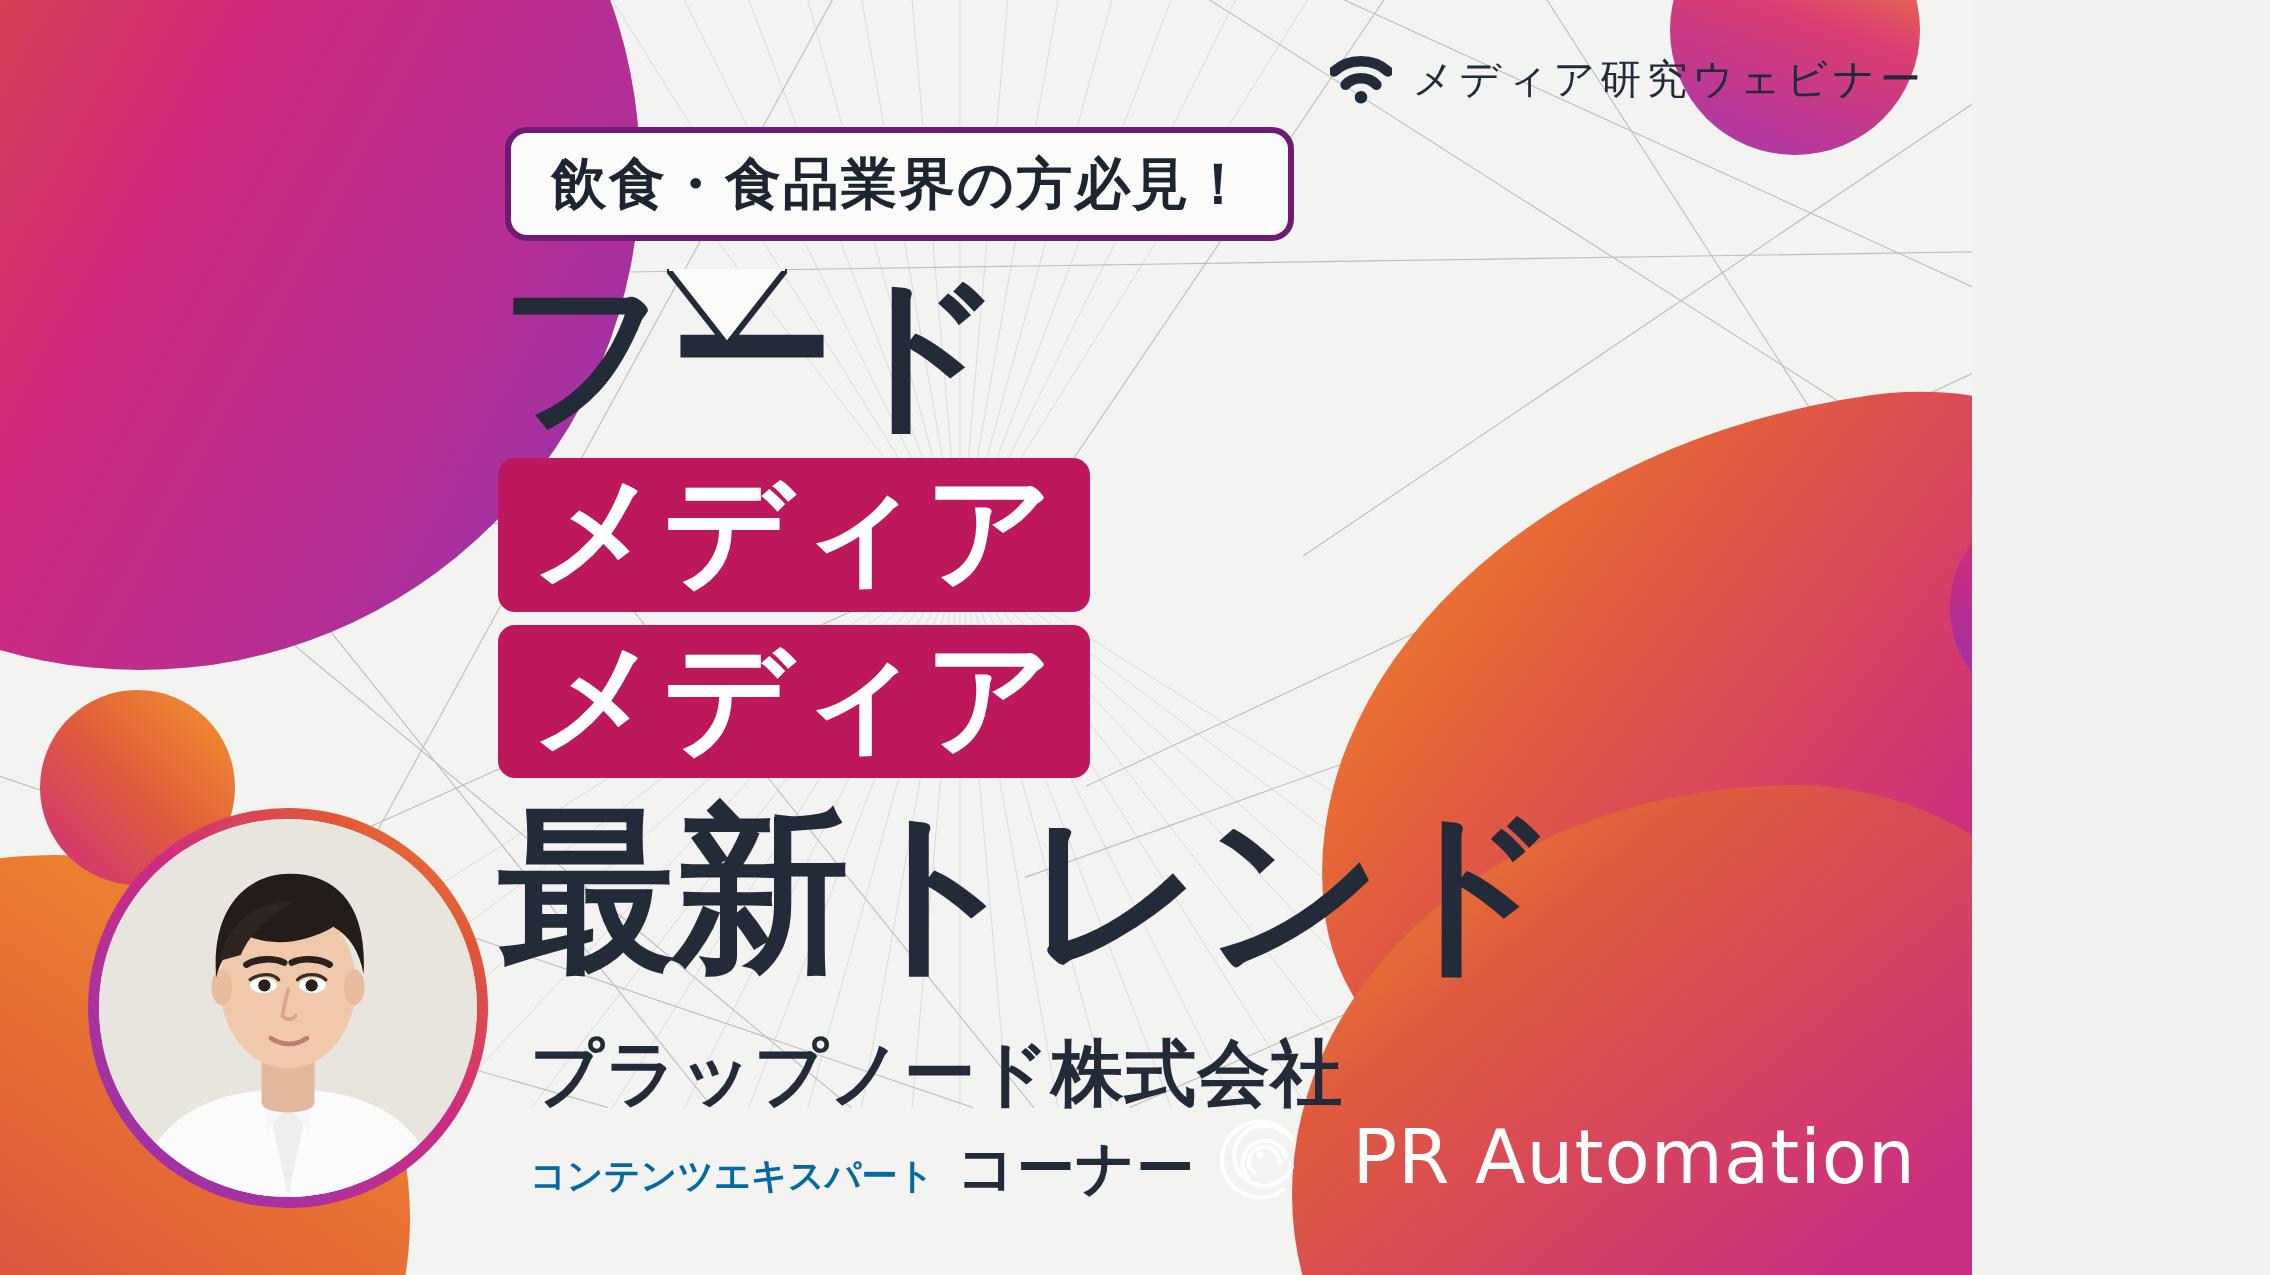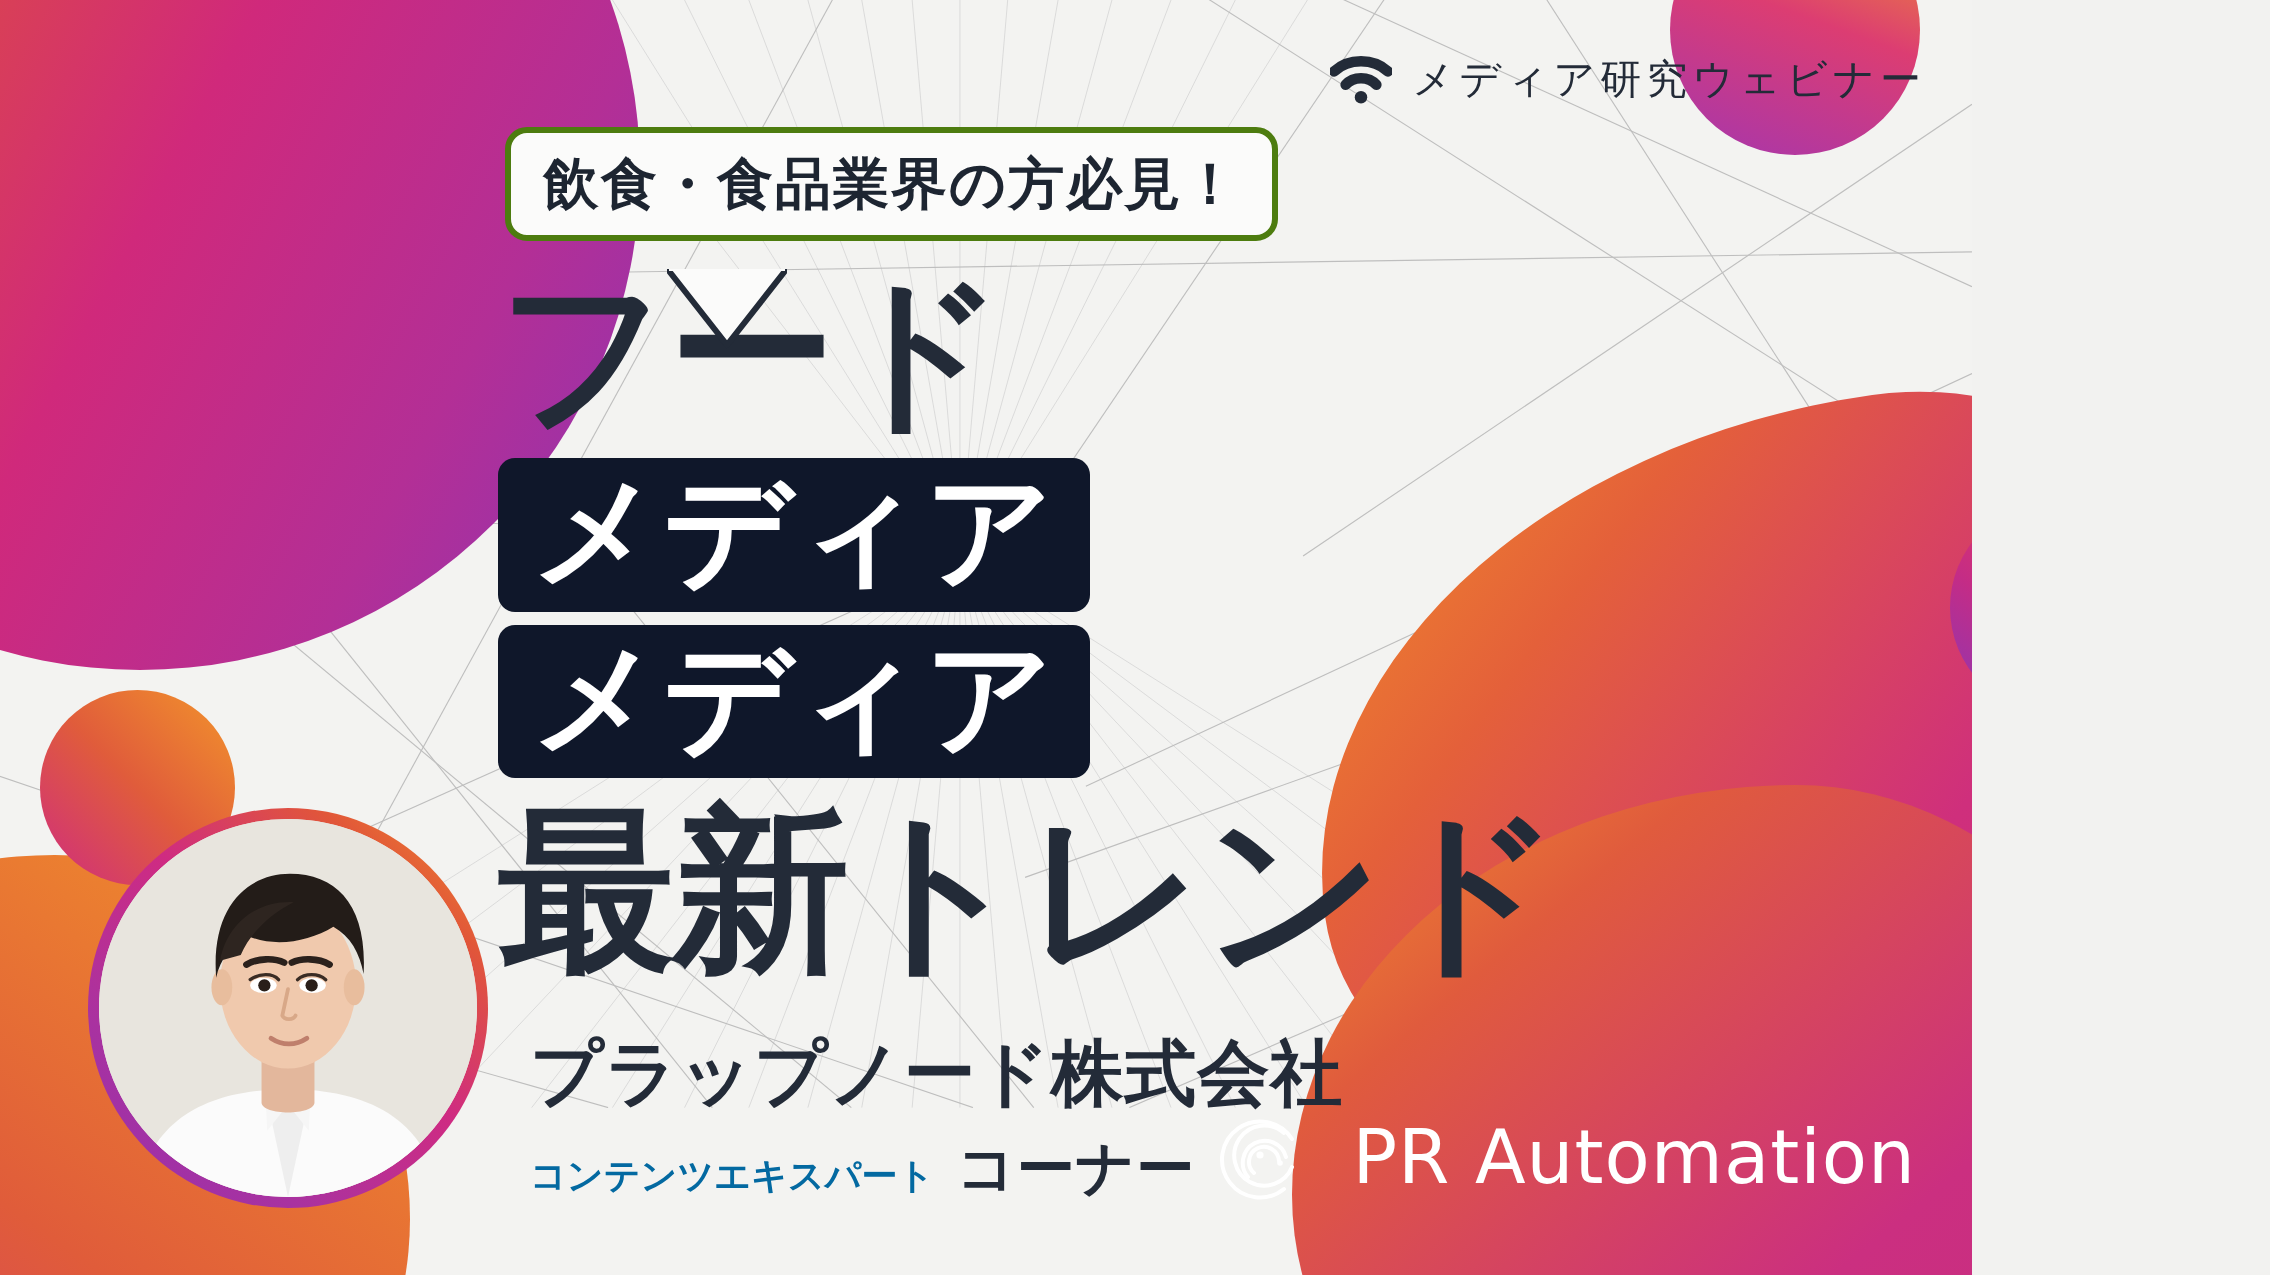--- a/index.html
+++ b/index.html
@@ -77,24 +77,24 @@
   }
   .wifi-icon{ width:62px; height:48px; display:block; }
   .webinar-label{
     font-family:"Liberation Serif","DejaVu Serif",serif;
     font-size:41px; color:#232b38; letter-spacing:5px; white-space:nowrap;
   }
 
   
   .bubble-wrap{ position:absolute; left:505px; top:127px; z-index:7; }
   .bubble{
-    border:6px solid #4d7c0f;
+    border:6px solid #701a75;
     background:#fbfbfa;
     border-radius:22px;
-    padding:20px 32px 22px;
+    padding:20px 40px 22px;
     display:inline-block;
   }
   .bubble-text{
     font-family:"DejaVu Serif","Liberation Serif",serif;
     font-weight:bold;
     font-size:56px; color:#1d2531; letter-spacing:2px; white-space:nowrap; line-height:1.08;
   }
   .bubble-tail{ position:absolute; left:162px; top:142px; width:120px; height:80px; }
 
   
@@ -102,21 +102,21 @@
 
   .title-line1{ display:flex; align-items:flex-start; gap:16px;flex-direction:column; }
   .title-word{
     font-family:"DejaVu Sans","Liberation Sans",sans-serif;
     font-weight:bold;
     font-size:168px; line-height:1.0; color:#232b38;
     letter-spacing:-2px; white-space:nowrap;
   }
   .chip-col{ display:flex; flex-direction:column; gap:13px; padding-top:6px; }
   .chip{
-    background:#0f172a; color:#ffffff;
+    background:#be185d; color:#ffffff;
     border-radius:17px;
     padding:6px 34px 14px;
     font-family:"DejaVu Sans","Liberation Sans",sans-serif;
     font-weight:bold;
     font-size:126px; line-height:1.06;
     letter-spacing:2px; white-space:nowrap; text-align:center;
   }
   .title-line2{
     margin-top:38px;
     font-family:Liberation Mono, monospace;

